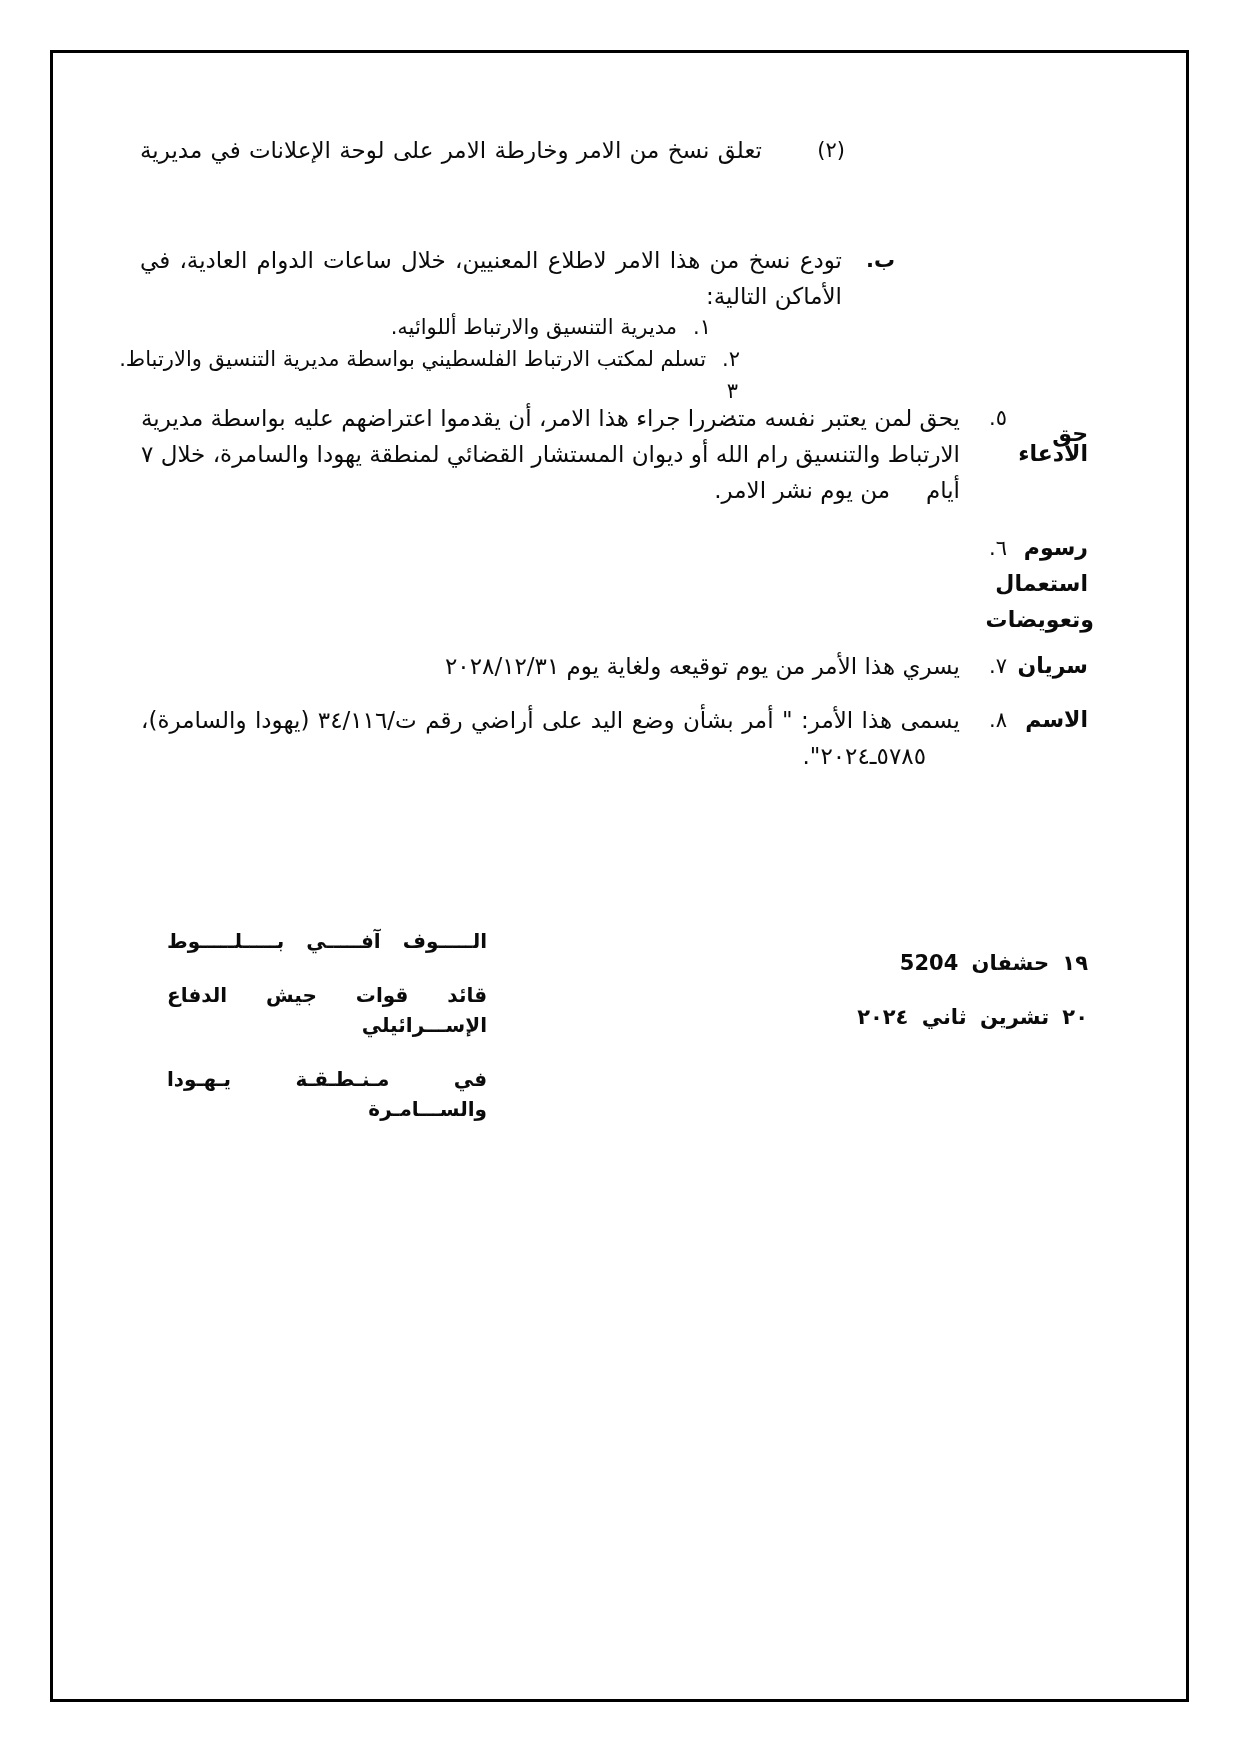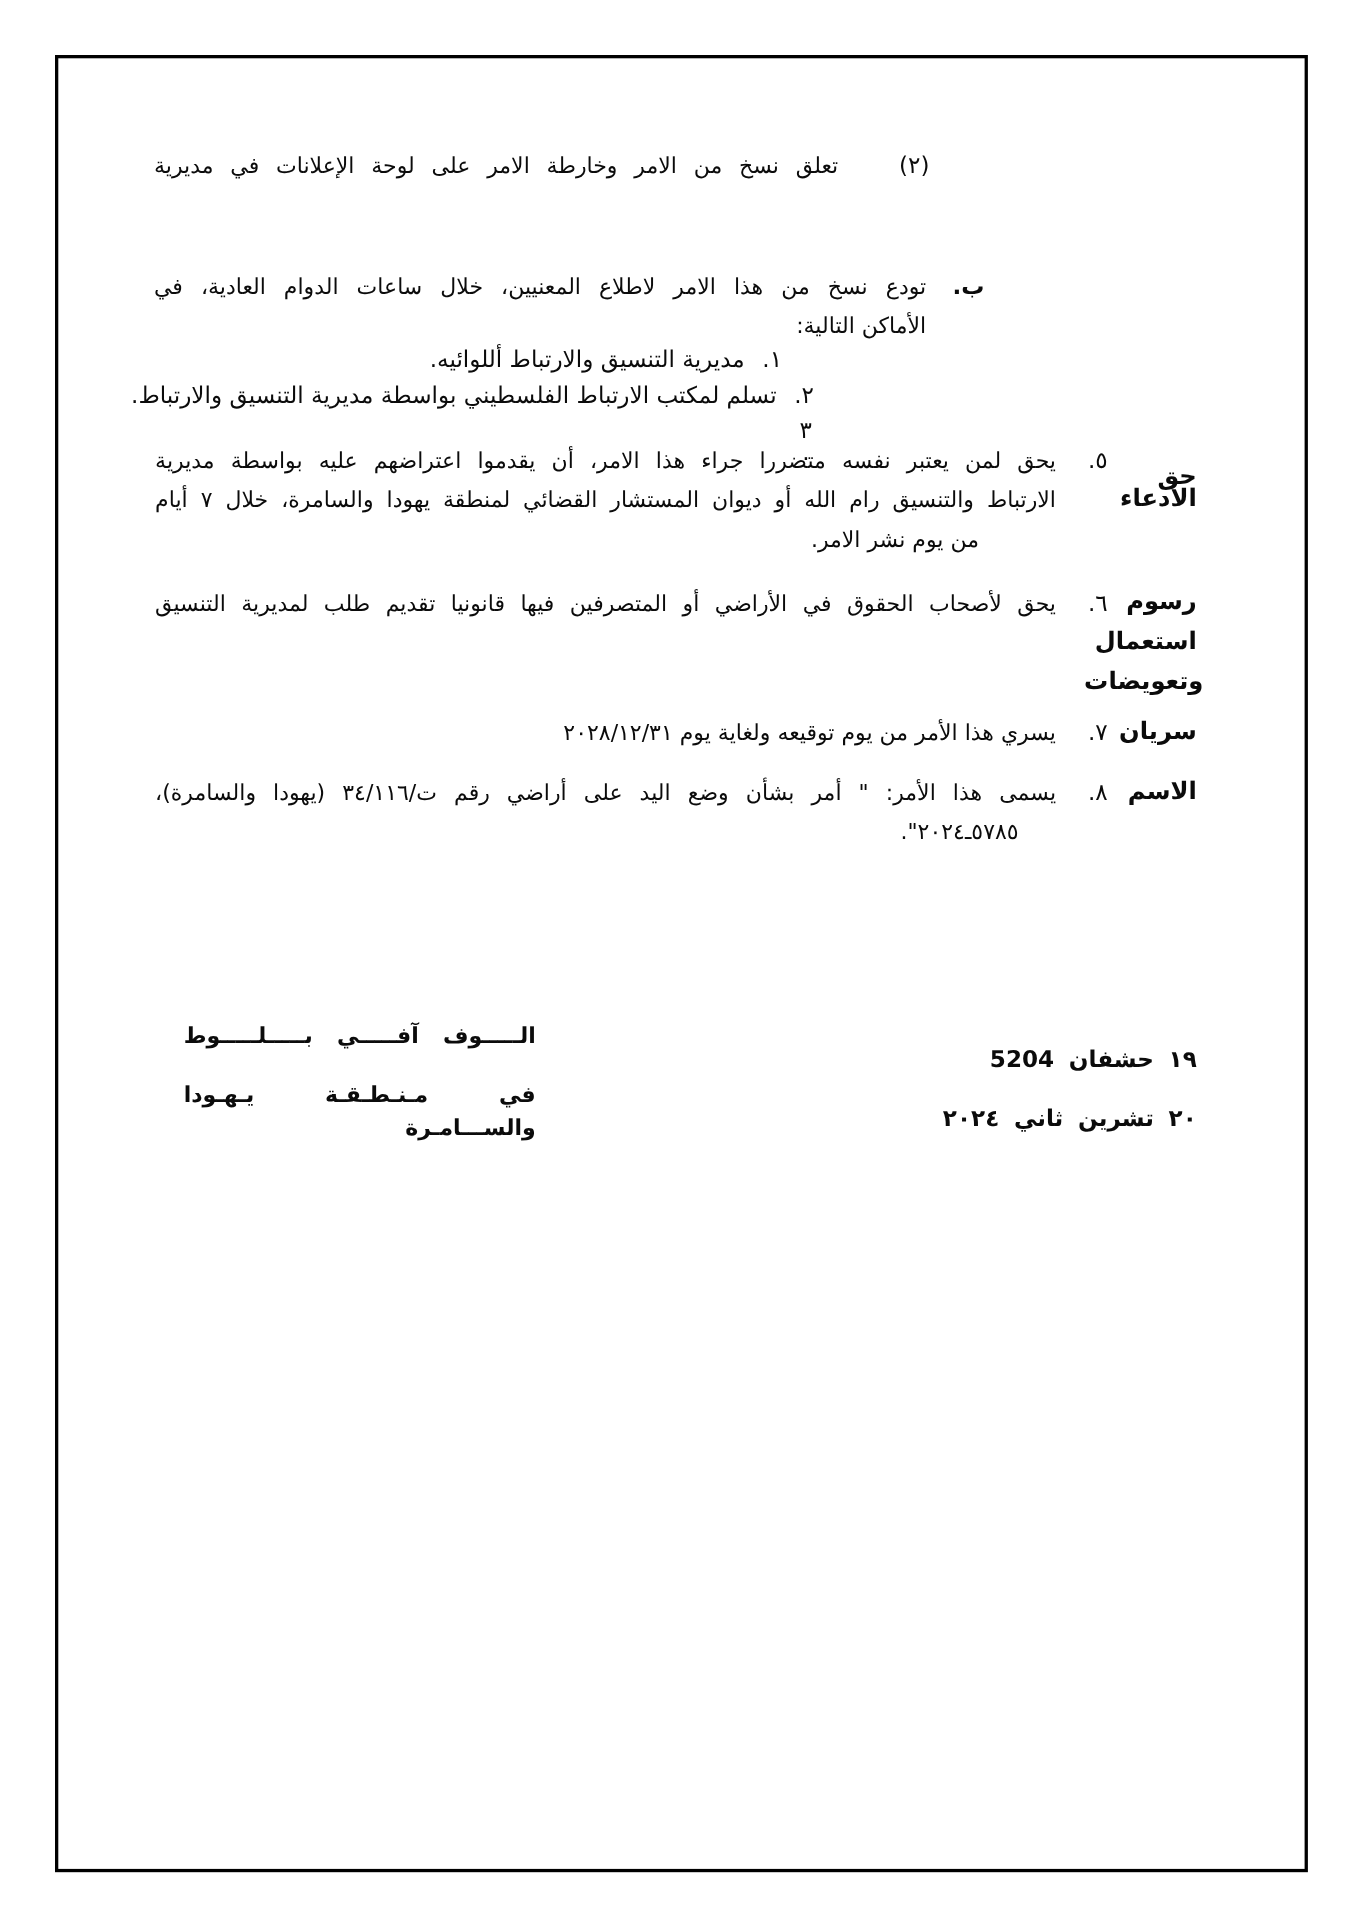--- a/index.html
+++ b/index.html
@@ -21,21 +21,21 @@
     position: absolute;
     left: 50px;
     top: 50px;
     width: 1139px;
     height: 1652px;
     border: 3px solid #000000;
     box-sizing: border-box;
   }
   .abs { position: absolute; }
   .wrapline {
-    font-size: 20px;
+    font-size: 23px;
     line-height: 36px;
     white-space: normal;
   }
   .just {
     text-align: justify;
     text-align-last: justify;
   }
   .ralign { text-align: right; }
   .bold { font-weight: bold; }
   .marker {
@@ -108,31 +108,31 @@
   <div class="abs label-line" style="top:436px; right:153px;">الادعاء</div>
   <div class="abs marker" style="top:400px; right:234px;">٥.</div>
   <div class="abs wrapline just" style="top:400px; left:141px; width:819px;">يحق لمن يعتبر نفسه متضررا جراء هذا الامر، أن يقدموا اعتراضهم عليه بواسطة مديرية</div>
   <div class="abs wrapline just" style="top:436px; left:141px; width:819px;">الارتباط والتنسيق رام الله أو ديوان المستشار القضائي لمنطقة يهودا والسامرة، خلال ٧ أيام</div>
   <div class="abs wrapline ralign" style="top:472px; left:141px; width:819px; padding-left:0; box-sizing:border-box; padding-right:70px;text-align:right;">من يوم نشر الامر.</div>
 
   <div class="abs label-line" style="top:530px; right:153px;">رسوم</div>
   <div class="abs label-line" style="top:566px; right:153px;">استعمال</div>
   <div class="abs label-line" style="top:602px; right:147px;">وتعويضات</div>
   <div class="abs marker" style="top:530px; right:234px;">٦.</div>
-  <div class="abs wrapline just" style="top:530px; left:141px; width:819px;">يحق لأصحاب الحقوق في الأراضي أو المتصرفين فيها قانونيا تقديم طلب لمديرية التنسيق</div>
 
   <div class="abs label-line" style="top:648px; right:153px;">سريان</div>
   <div class="abs marker" style="top:648px; right:234px;">٧.</div>
   <div class="abs wrapline ralign" style="top:648px; left:141px; width:819px;">يسري هذا الأمر من يوم توقيعه ولغاية يوم ٢٠٢٨/١٢/٣١</div>
 
   <div class="abs label-line" style="top:702px; right:153px;">الاسم</div>
   <div class="abs marker" style="top:702px; right:234px;">٨.</div>
   <div class="abs wrapline just" style="top:702px; left:141px; width:819px;">يسمى هذا الأمر: " أمر بشأن وضع اليد على أراضي رقم ت/٣٤/١١٦ (يهودا والسامرة)،</div>
   <div class="abs wrapline ralign" style="top:738px; left:141px; width:819px; box-sizing:border-box; padding-right:34px;">٥٧٨٥ـ٢٠٢٤".</div>
 
   <div class="abs sig-date-line" style="top:948px; right:153px;">١٩  حشفان  5204</div>
   <div class="abs sig-date-line" style="top:1002px; right:153px;">٢٠ تشرين ثاني ٢٠٢٤</div>
 
   <div class="abs" style="top:926px; left:155px; width:332px;">
     <div class="sig-name-line" style="margin-bottom:24px;">الـــــوف آفـــــي بـــــلـــــوط</div>
+    <div class="sig-name-line" style="margin-bottom:24px;">قائد قوات جيش الدفاع الإســـرائيلي</div>
     <div class="sig-name-line">في مـنـطـقـة يـهـودا والســـامـرة</div>
   </div>
 </div>
 
 </body></html>

